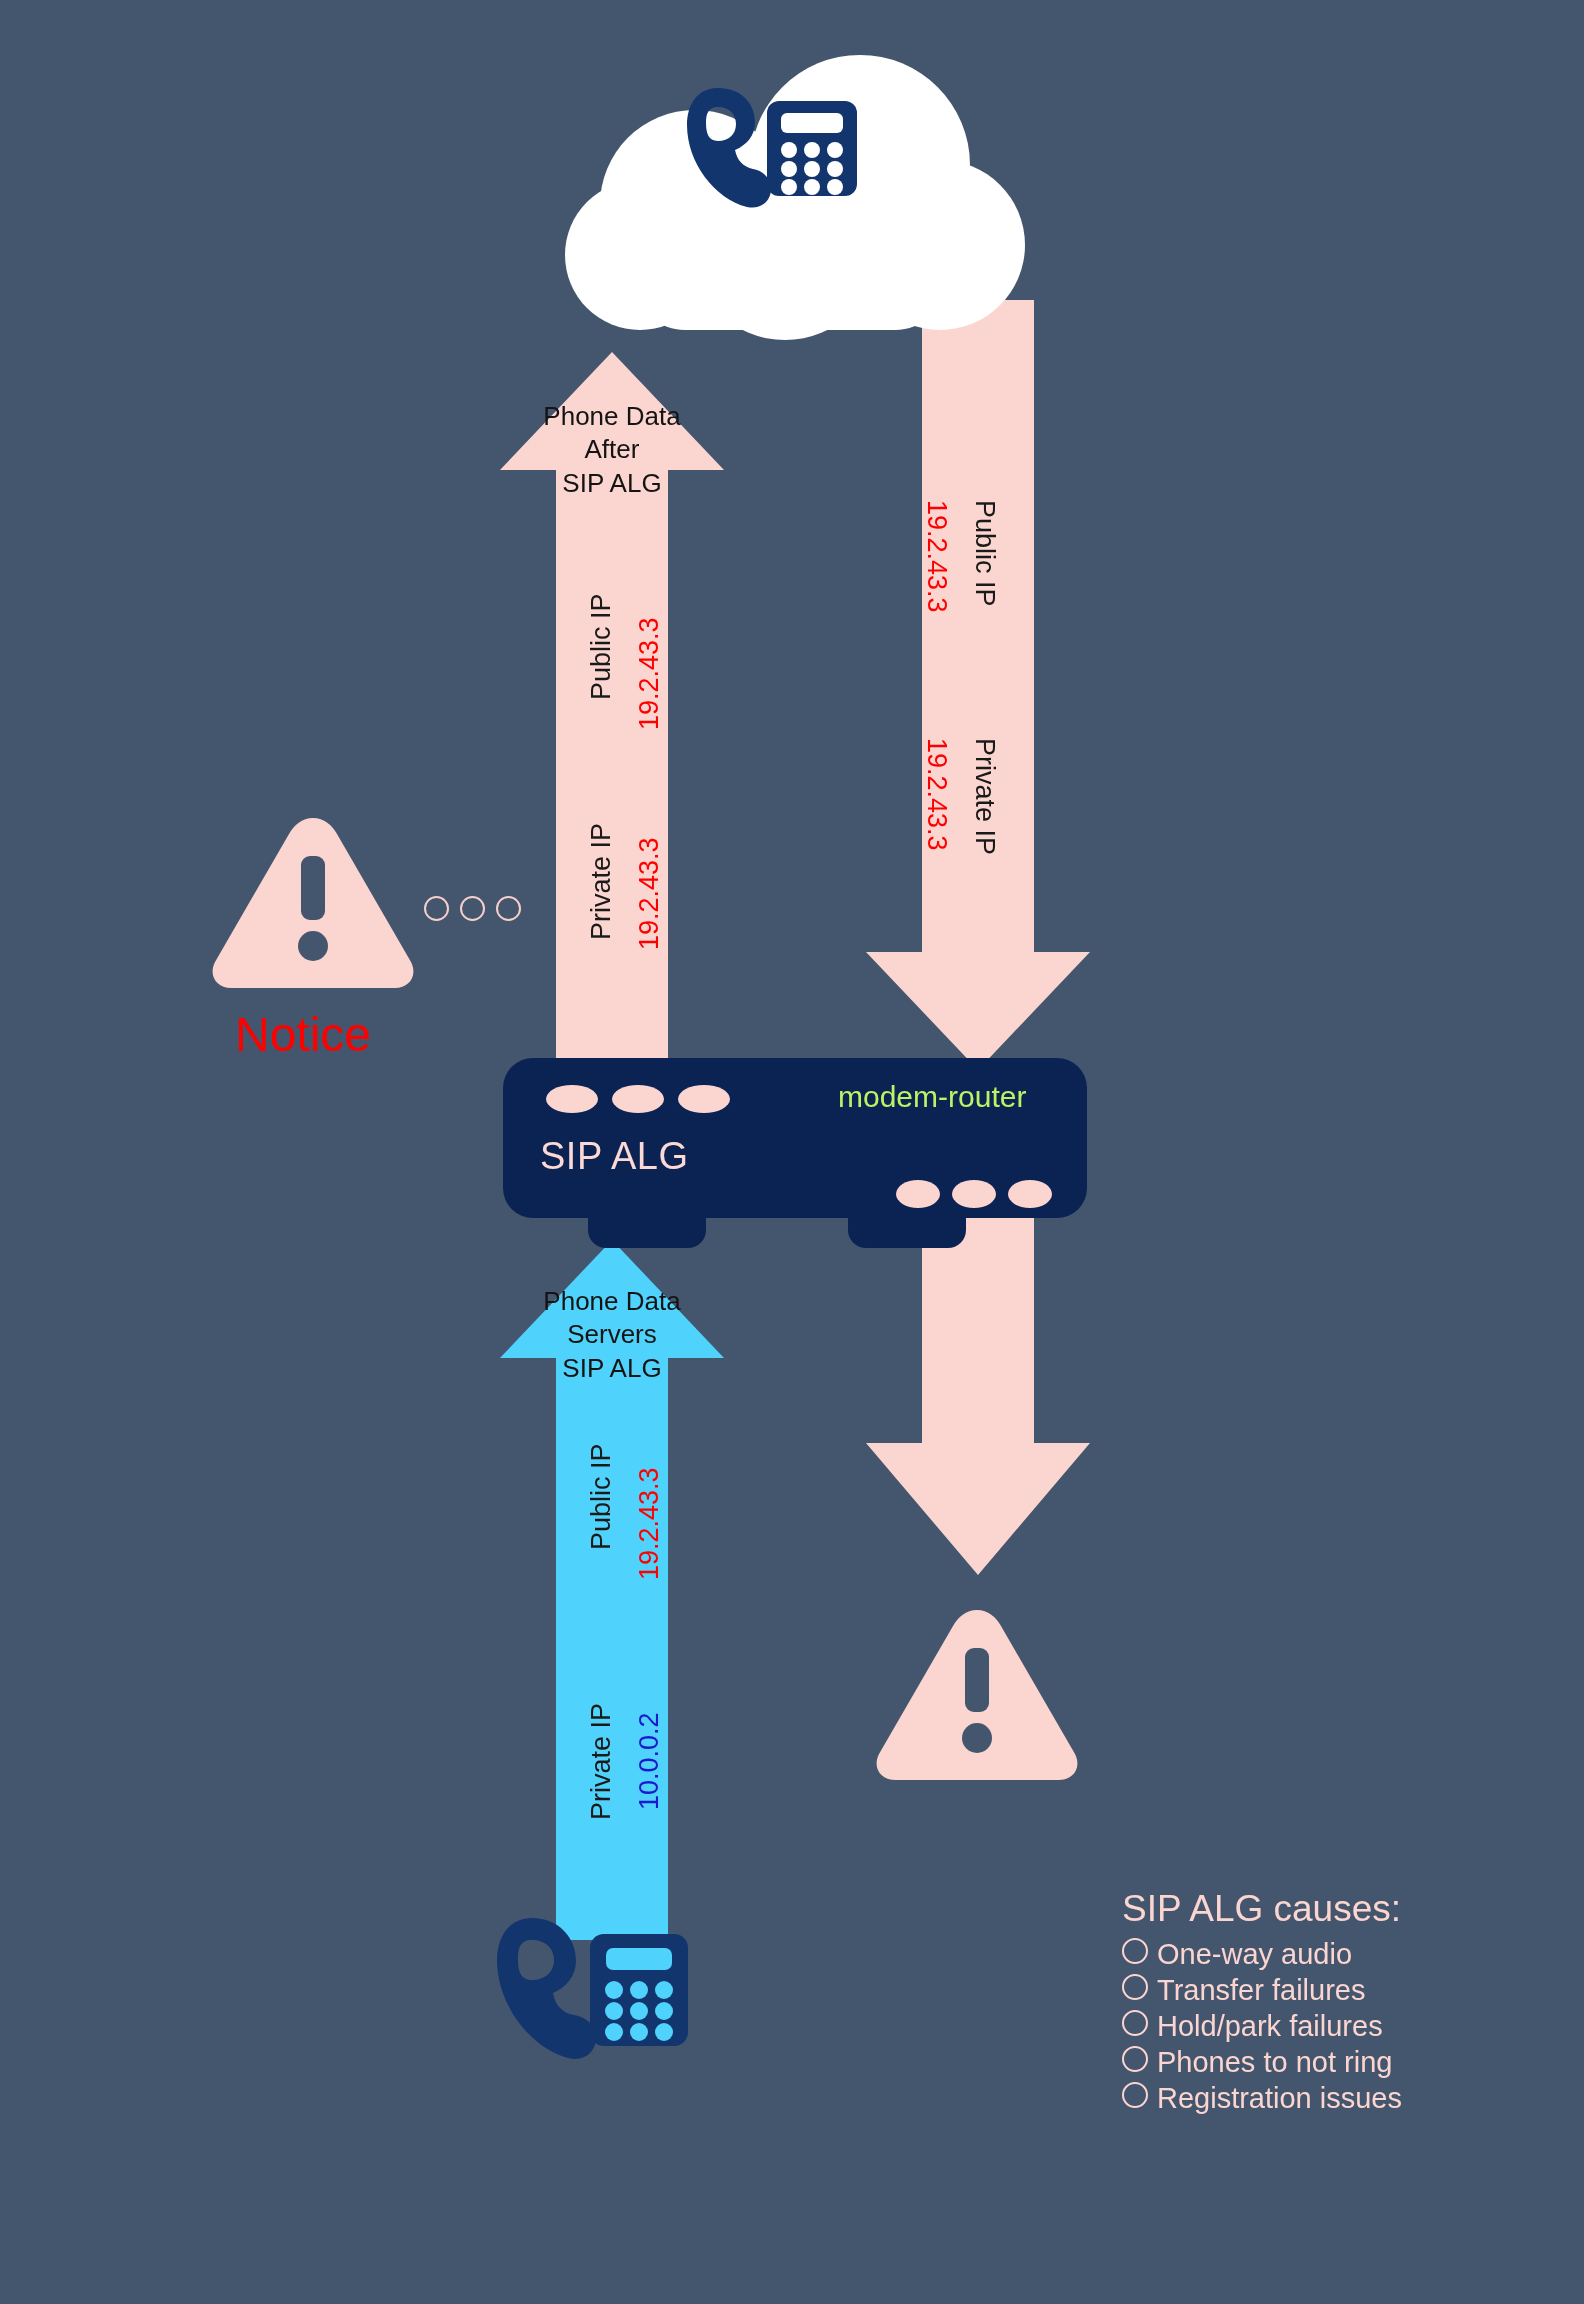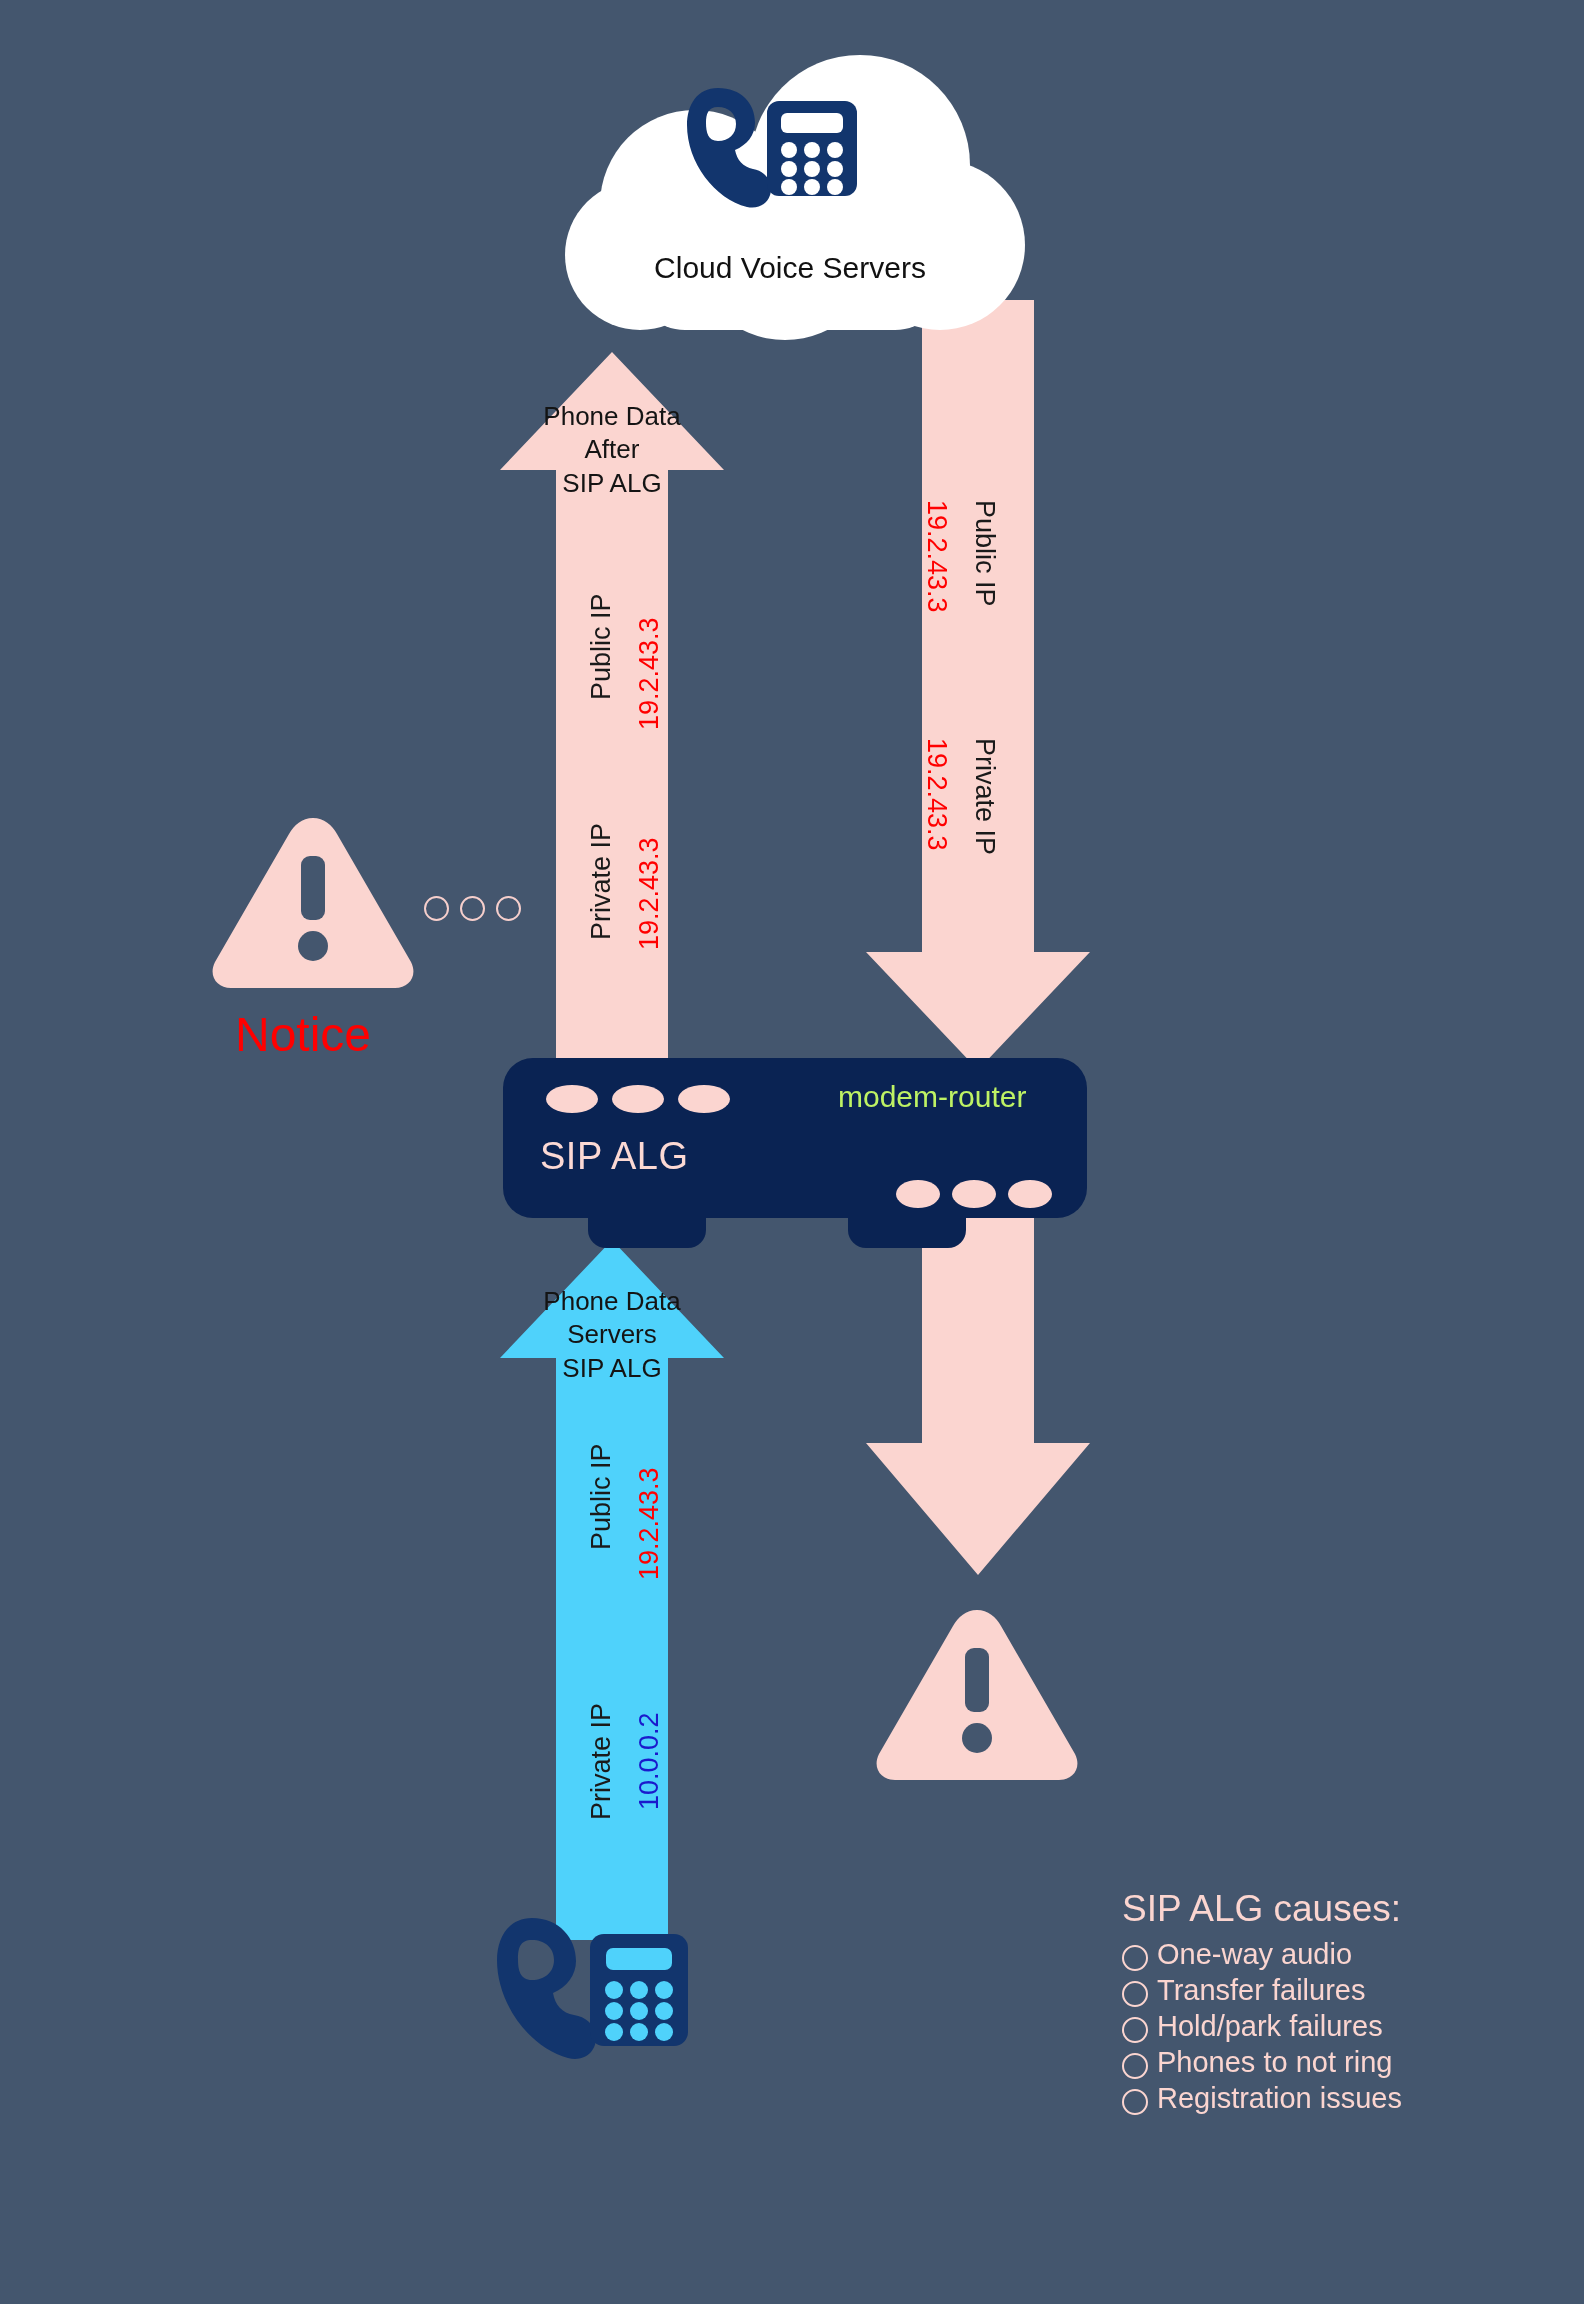--- a/index.html
+++ b/index.html
@@ -83,21 +83,21 @@
   
   .phone-lbl{
     position:absolute;left:200px;top:1922px;width:290px;text-align:right;
     font-size:33px;line-height:1.42;color:#57cdf5;
   }
   .phone-ip{color:#1a1ae6;}
 
   
   .causes{position:absolute;left:1122px;top:1888px;}
   .causes-title{font-size:37px;color:#fbd5d0;margin-bottom:8px;}
-  .cause-row{display:flex;align-items:flex-end;gap:9px;margin-bottom:3px;}
+  .cause-row{display:flex;align-items:flex-start;gap:9px;margin-bottom:3px;}
   .cause-bullet{
     width:26px;height:26px;border-radius:50%;
     border:2.5px solid #fbd5d0;box-sizing:border-box;flex:none;
   }
   .cause-text{font-size:29px;color:#fbd5d0;}
 </style>
 </head>
 <body>
 
 <div class="stage">
@@ -165,21 +165,20 @@
           <circle cx="127" cy="67" r="8"></circle>
           <circle cx="150" cy="67" r="8"></circle>
         <circle cx="104" cy="86" r="8"></circle>
           <circle cx="127" cy="86" r="8"></circle>
           <circle cx="150" cy="86" r="8"></circle>
         <circle cx="104" cy="104" r="8"></circle>
           <circle cx="127" cy="104" r="8"></circle>
           <circle cx="150" cy="104" r="8"></circle>
       </g>
     </svg>
-    <div class="cloud-label">Cloud Voice Servers</div>
   </div>
 
   <div class="abs router"></div>
 
   <div class="abs router-foot" style="left:588px;top:1210px;width:118px;height:38px;"></div>
   <div class="abs router-foot" style="left:848px;top:1210px;width:118px;height:38px;"></div>
 
   <div class="abs led" style="left:546px;top:1085px;width:52px;height:28px;"></div>
   <div class="abs led" style="left:612px;top:1085px;width:52px;height:28px;"></div>
   <div class="abs led" style="left:678px;top:1085px;width:52px;height:28px;"></div>

